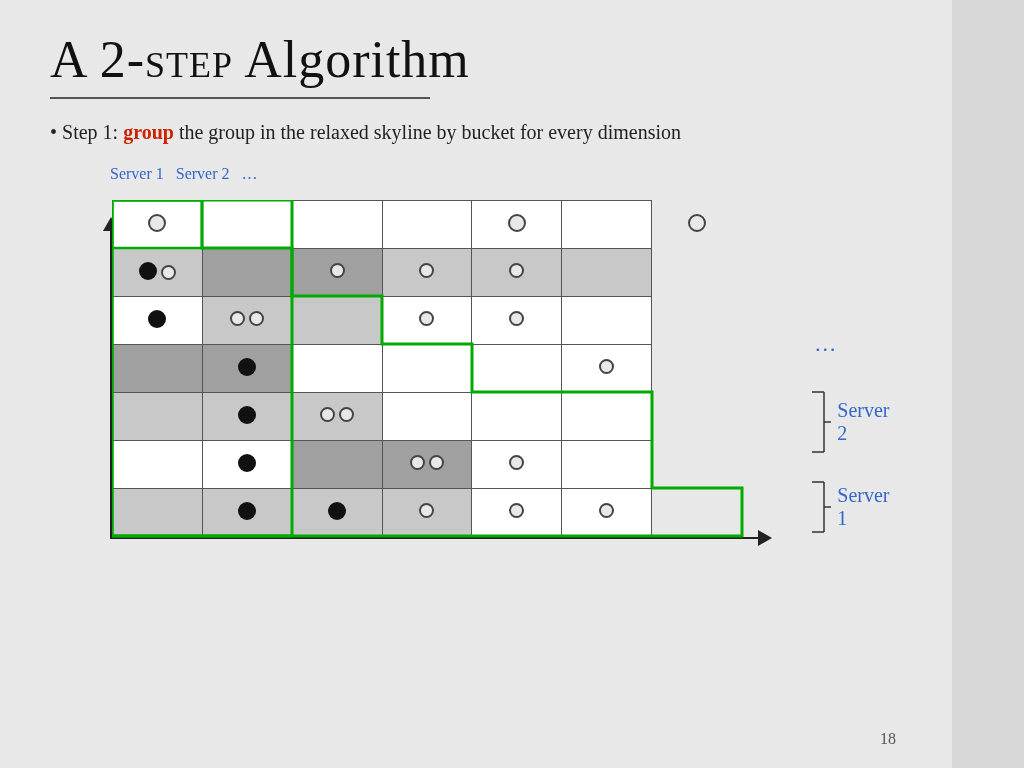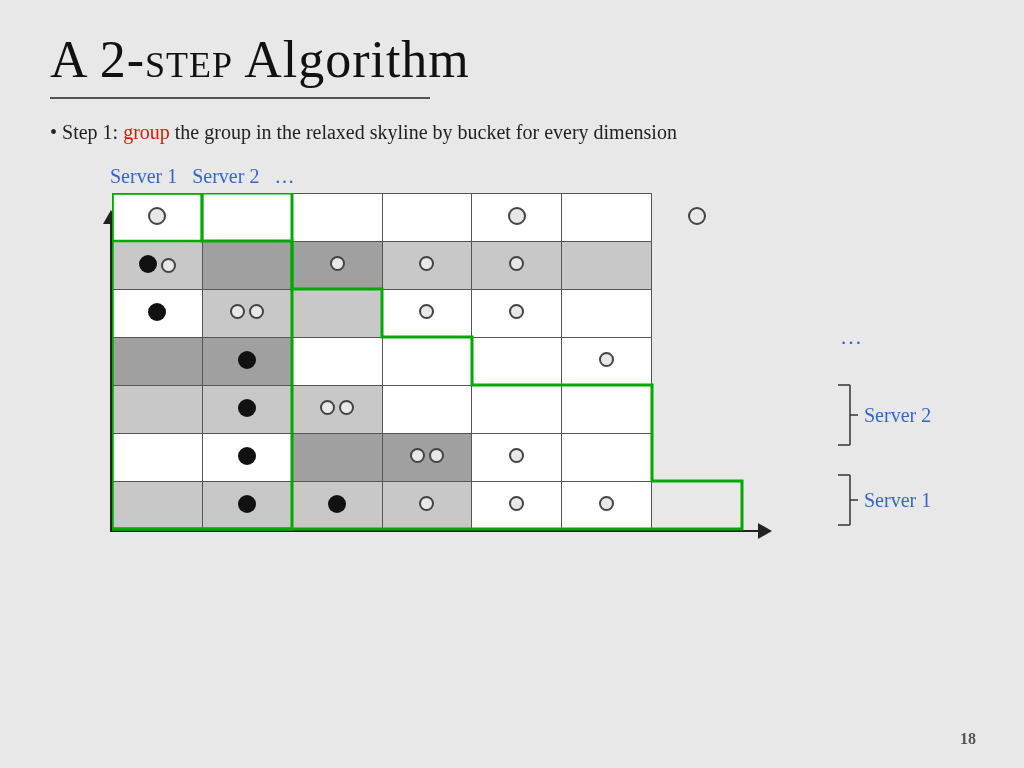--- a/index.html
+++ b/index.html
@@ -6,21 +6,21 @@
     body {
       width: 1024px;
       height: 768px;
       background: #d8d8d8;
       font-family: 'Palatino Linotype', Palatino, Georgia, serif;
       overflow: hidden;
       position: relative;
     }
 
     .slide {
-      width: 1024px;
+      width: 952px;
       height: 768px;
       background: #e8e8e8;
       position: relative;
       padding: 30px 50px 30px 50px;
     }
 
     .title {
       font-size: 52px;
       font-weight: normal;
       color: #111;
@@ -46,27 +46,27 @@
       margin-bottom: 18px;
       line-height: 1.5;
     }
 
     .bullet-section .step-label {
       font-weight: normal;
     }
 
     .bullet-section .group-word {
       color: #cc2200;
-      font-weight: normal;
+      font-weight: bold;
     }
 
     .servers-label {
       color: #3366cc;
-      font-size: 20px;
-      margin-bottom: 12px;
+      font-size: 16px;
+      margin-bottom: 24px;
       margin-left: 60px;
     }
 
     .diagram-area {
       display: flex;
       flex-direction: row;
       align-items: flex-start;
       position: relative;
       margin-left: 20px;
     }
@@ -177,24 +177,23 @@
       position: absolute;
       top: 0px;
       left: 42px;
       display: flex;
       flex-direction: row;
     }
 
     .page-number {
       position: absolute;
       bottom: 20px;
-      right: 48px;
+      right: 56px;
       font-size: 16px;
       color: #555;
-      font-weight: bold;
     }
   </style>
 </head>
 <body>
 
 <div class="slide">
 
   <h1 class="title">
     <span>A 2-</span><span class="title-step">step</span><span> Algorithm</span>
   </h1>

